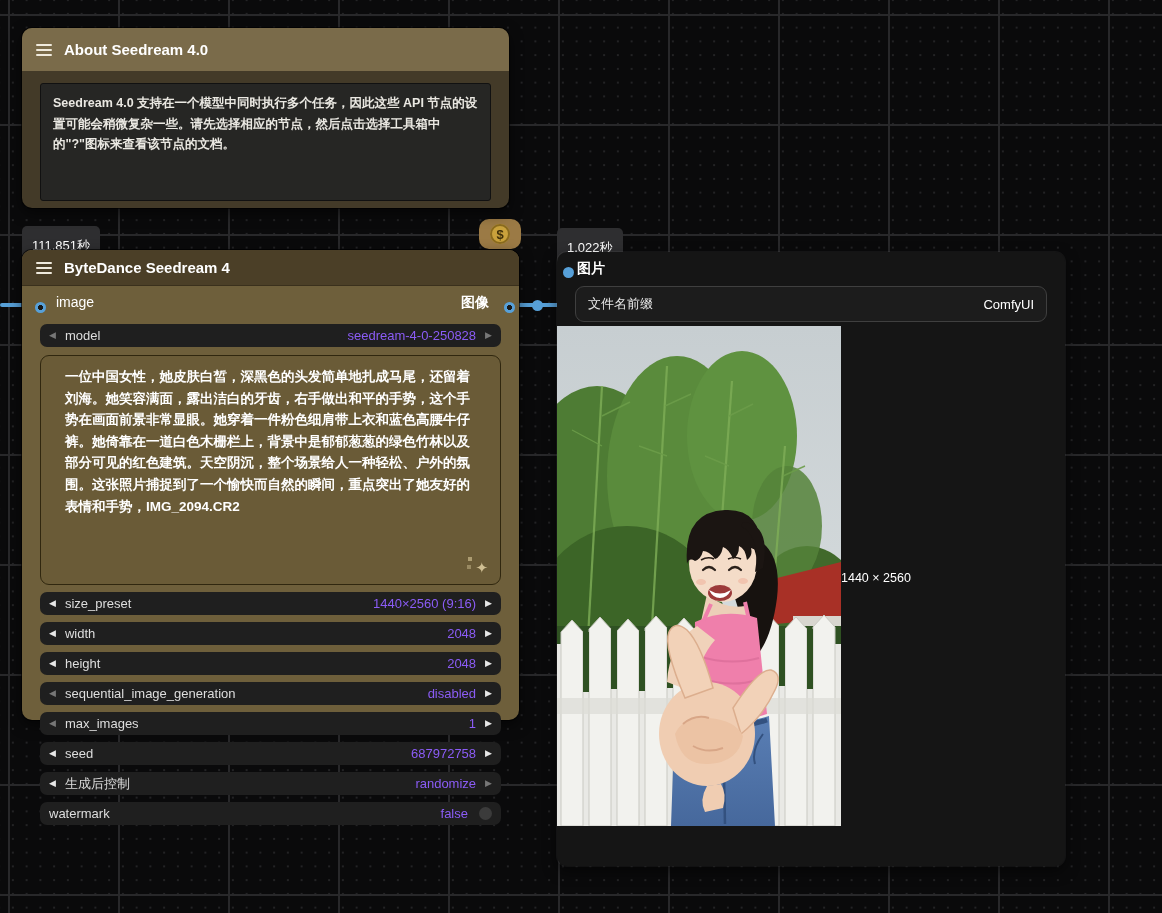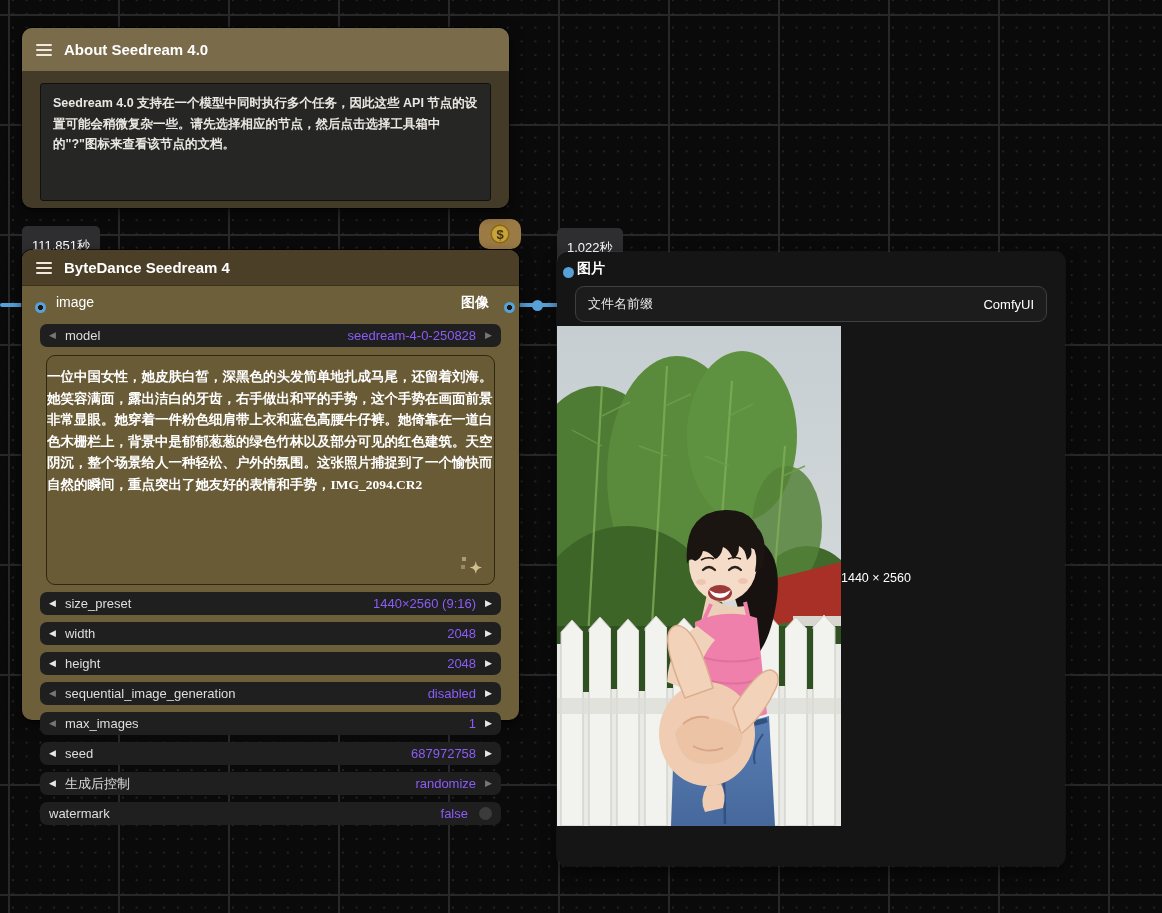--- a/index.html
+++ b/index.html
@@ -65,23 +65,23 @@
   }
   .widget .arr{font-size:9px;color:#e8e8e8;line-height:1;cursor:pointer;}
   .widget .arr.dim{color:#777;}
   .widget .wlabel{color:#dedede;}
   .widget .wvalue{margin-left:auto;color:#8b5cf6;}
   .widget.first{margin-top:4px;}
   .widget.stack{margin-top:7px;}
   .toggle-dot{width:13px;height:13px;border-radius:50%;background:#3b3b3b;margin-left:2px;}
 
   .prompt-box{
-    position:relative;margin:8px 24px 0;height:230px;background:#6a5b37;
-    border:1px solid #30270f;border-radius:9px;padding:10px 0;
-    color:#fff;font-size:13.5px;font-weight:600;line-height:1.6;overflow:hidden;font-family:Liberation Serif, serif;
+    position:relative;margin:8px 18px 0;height:230px;background:#6a5b37;
+    border:1px solid #30270f;border-radius:9px;padding:10px 24px;
+    color:#fff;font-size:13.5px;font-weight:600;line-height:1.6;overflow:hidden;
   }
   .sparkle{
     position:absolute;right:12px;bottom:4px;color:rgba(226,209,163,.85);
     font-size:15px;
   }
   .sparkle::before{
     content:"";position:absolute;left:-7px;top:1px;width:4px;height:4px;
     background:rgba(226,209,163,.55);box-shadow:-1px 8px 0 0 rgba(226,209,163,.4);
   }
 

